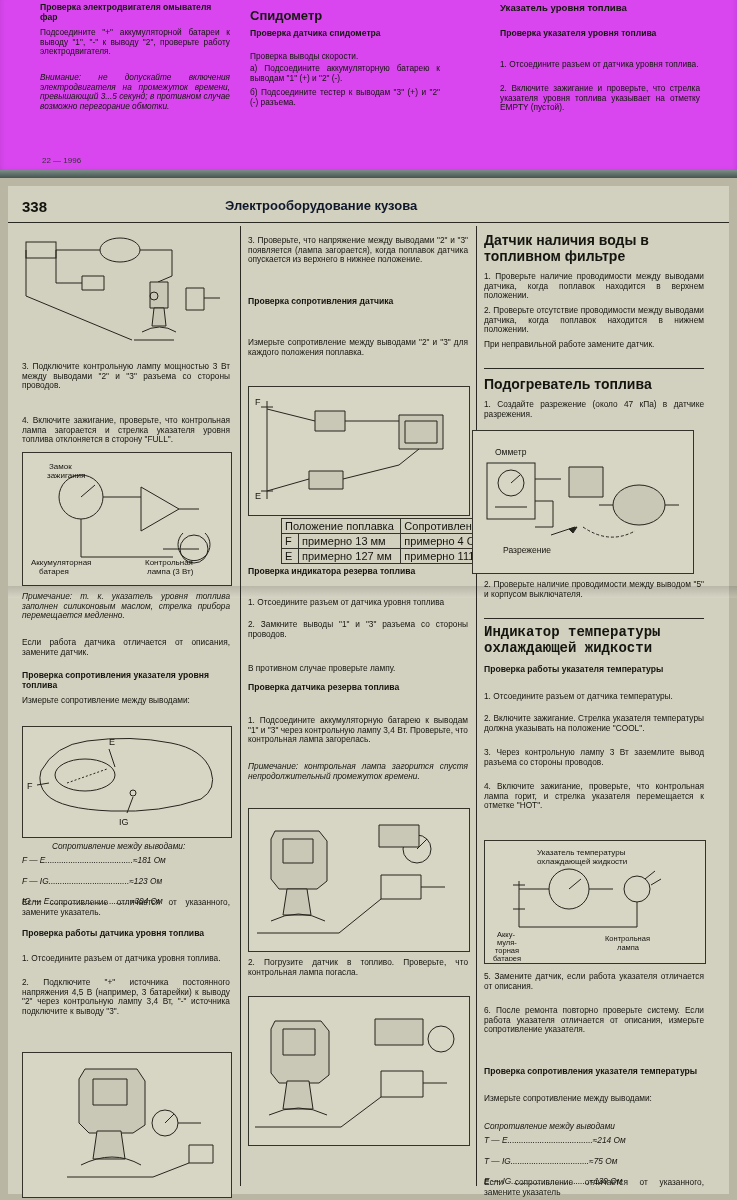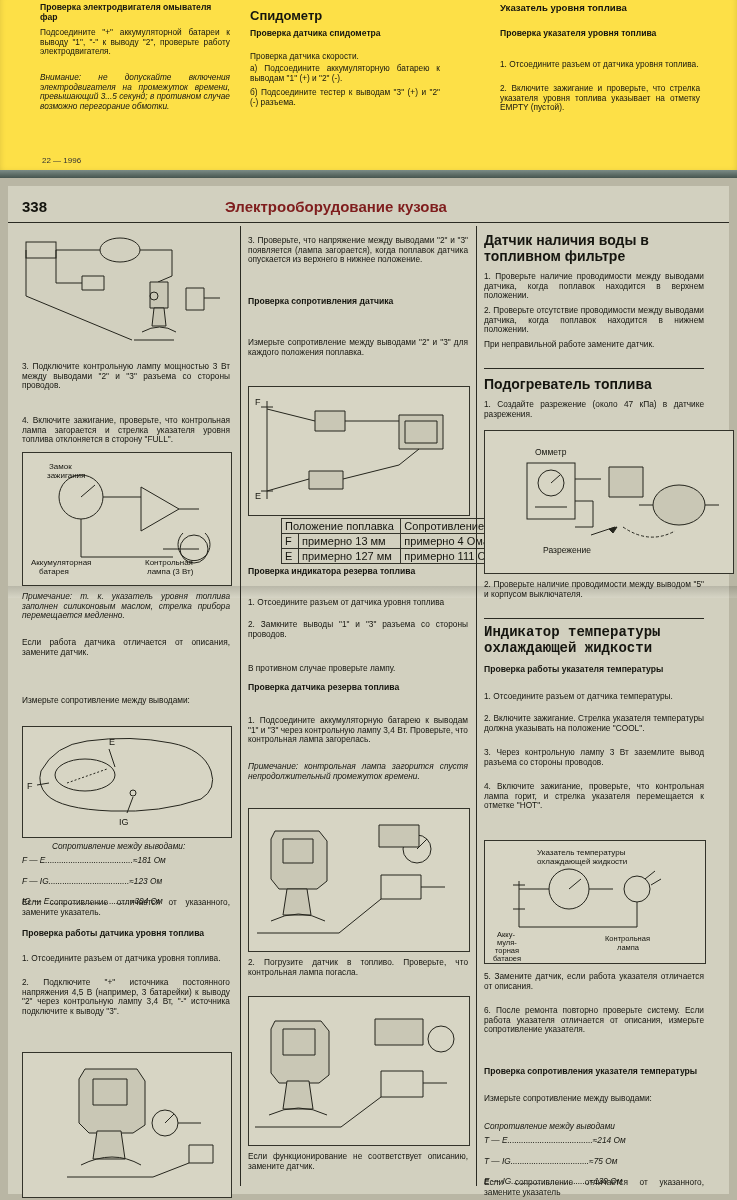--- a/index.html
+++ b/index.html
@@ -4,21 +4,21 @@
 <style>
   html,body{margin:0;padding:0;background:#6f7368;}
   body{font-family:"Liberation Sans", sans-serif;}
   #page{
     position:relative;width:737px;height:1200px;overflow:hidden;
     background:#b9b6a4;
   }
   
   .top-strip{
     position:absolute;left:0;top:0;width:737px;height:178px;
-    background:#fde047;
+    background:#d946ef;
     box-shadow:inset 0 -6px 10px -4px rgba(0,0,0,.35);
   }
   .top-strip:after{
     content:"";position:absolute;left:0;bottom:0;width:737px;height:8px;
     background:linear-gradient(to bottom,#7c8c86,#46554f);
   }
   .paper{
     position:absolute;left:8px;top:186px;width:721px;height:1008px;
     background:#d2d0bf;
   }
@@ -30,21 +30,21 @@
   
   .t{position:absolute;color:#15150f;}
   .just{text-align:justify;}
   .hdr{font-weight:bold;}
   .it{font-style:italic;}
   .sm{font-size:8.3px;line-height:9.6px;}
   .sm2{font-size:8.6px;line-height:10px;}
   .col-sep{position:absolute;background:#2a2a22;width:1px;}
   .rule{position:absolute;background:#2a2a22;height:1px;}
   .page-title{
-    position:absolute;font-weight:bold;font-size:15px;color:#7f1d1d;
+    position:absolute;font-weight:bold;font-size:13px;color:#0f172a;
   }
   .page-num{position:absolute;font-weight:bold;font-size:15px;color:#12120c;}
   .foot{position:absolute;font-size:8px;color:#333;}
   
   .fig{position:absolute;border:1px solid #33332a;background:#d7d5c4;}
   .figplain{position:absolute;background:transparent;}
   svg{display:block;}
   .tbl{position:absolute;border-collapse:collapse;font-size:11px;margin-left:33px;}
   .tbl td{border:1px solid #33332a;padding:1px 3px;color:#15150f;}
   .dots{letter-spacing:0px;}
@@ -55,21 +55,21 @@
 
 <div id="page">
 
   <div class="top-strip">
     <div class="t hdr sm2" style="left:40px;top:2px;width:190px;">Проверка электродвигателя омывателя фар</div>
     <div class="t sm just" style="left:40px;top:28px;width:190px;">Подсоедините "+" аккумуляторной батареи к выводу "1", "-" к выводу "2", проверьте работу электродвигателя.</div>
     <div class="t sm it just" style="left:40px;top:73px;width:190px;">Внимание: не допускайте включения электродвигателя на промежуток времени, превышающий 3...5 секунд; в противном случае возможно перегорание обмотки.</div>
 
     <div class="t hdr" style="left:250px;top:8px;font-size:13px;">Спидометр</div>
     <div class="t hdr sm2" style="left:250px;top:28px;width:190px;">Проверка датчика спидометра</div>
-    <div class="t sm" style="left:250px;top:52px;width:190px;">Проверка датчика скорости.</div>
+    <div class="t sm" style="left:250px;top:52px;width:190px;">Проверка выводы скорости.</div>
     <div class="t sm just" style="left:250px;top:64px;width:190px;">а)   Подсоедините   аккумуляторную батарею к выводам "1" (+) и "2" (-).</div>
     <div class="t sm just" style="left:250px;top:88px;width:190px;">б) Подсоедините тестер к выводам "3" (+) и "2" (-) разъема.</div>
 
     <div class="t hdr sm2" style="left:500px;top:2px;width:200px;font-size:9.6px;line-height:11px;">Указатель уровня топлива</div>
     <div class="t hdr sm2" style="left:500px;top:28px;width:200px;">Проверка указателя уровня топлива</div>
     <div class="t sm just" style="left:500px;top:60px;width:200px;">1.   Отсоедините   разъем   от   датчика уровня топлива.</div>
     <div class="t sm just" style="left:500px;top:84px;width:200px;">2. Включите зажигание и проверьте, что стрелка указателя уровня топлива указывает на отметку EMPTY (пустой).</div>
 
     <div class="foot" style="left:42px;top:156px;">22 — 1996</div>
   </div>
@@ -131,20 +131,21 @@
       <text x="8" y="112" font-size="8" font-family="Liberation Sans" fill="#15150f">Аккумуляторная</text>
       <text x="16" y="121" font-size="8" font-family="Liberation Sans" fill="#15150f">батарея</text>
       <text x="122" y="112" font-size="8" font-family="Liberation Sans" fill="#15150f">Контрольная</text>
       <text x="124" y="121" font-size="8" font-family="Liberation Sans" fill="#15150f">лампа (3 Вт)</text>
     </svg>
   </div>
 
   <div class="t sm it just" style="left:22px;top:592px;width:208px;">Примечание: т. к. указатель уровня топлива  заполнен  силиконовым маслом, стрелка прибора перемещается медленно.</div>
   <div class="t sm just" style="left:22px;top:638px;width:208px;">Если работа датчика отличается от описания, замените датчик.</div>
 
+  <div class="t hdr sm2" style="left:22px;top:670px;width:208px;">Проверка сопротивления указателя уровня топлива</div>
   <div class="t sm just" style="left:22px;top:696px;width:208px;">Измерьте сопротивление между выводами:</div>
 
   <div class="fig" style="left:22px;top:726px;width:208px;height:110px;">
     <svg width="206" height="108" viewBox="0 0 206 108">
       <g stroke="#25251d" fill="none" stroke-width="1">
         <path d="M18 44 q14 -26 46 -30 q44 -6 84 2 q32 6 40 28 q6 18 -10 28 q-40 14 -90 12 q-50 -2 -64 -16 q-10 -10 -6 -24 z"></path>
         <ellipse cx="62" cy="48" rx="30" ry="16"></ellipse>
         <path d="M44 56 l40 -14" stroke-dasharray="2,2"></path>
         <line x1="86" y1="22" x2="92" y2="40"></line>
         <line x1="14" y1="58" x2="26" y2="56"></line>
@@ -273,32 +274,31 @@
         <path d="M20 118 q30 -14 58 0"></path>
         <path d="M6 130 l86 0"></path>
         <path d="M126 22 l48 0 l0 26 l-48 0 z" fill="#c9c7b5"></path>
         <path d="M132 74 l42 0 l0 26 l-42 0 z"></path>
         <circle cx="192" cy="42" r="13"></circle>
         <line x1="174" y1="86" x2="198" y2="86"></line>
         <line x1="92" y1="130" x2="132" y2="100"></line>
       </g>
     </svg>
   </div>
-  <div class="t sm just" style="left:248px;top:1152px;width:220px;">Если   функционирование   не   соответствует описанию, замените датчик.</div>
 
   <div class="t hdr" style="left:484px;top:232px;width:220px;font-size:14px;line-height:16px;">Датчик наличия воды в топливном фильтре</div>
   <div class="t sm just" style="left:484px;top:272px;width:220px;">1.   Проверьте   наличие   проводимости между выводами датчика, когда поплавок находится в верхнем положении.</div>
   <div class="t sm just" style="left:484px;top:306px;width:220px;">2. Проверьте отсутствие проводимости между выводами датчика, когда поплавок находится в нижнем положении.</div>
   <div class="t sm just" style="left:484px;top:340px;width:220px;">При неправильной работе замените датчик.</div>
   <div class="rule" style="left:484px;top:368px;width:220px;"></div>
 
   <div class="t hdr" style="left:484px;top:376px;width:220px;font-size:14px;">Подогреватель топлива</div>
   <div class="t sm just" style="left:484px;top:400px;width:220px;">1.   Создайте   разрежение   (около 47 кПа) в датчике разрежения.</div>
 
-  <div class="fig" style="left:484px;top:430px;width:220px;height:142px;padding-left:28px;">
+  <div class="fig" style="left:472px;top:430px;width:220px;height:142px;">
     <svg width="218" height="140" viewBox="0 0 218 140">
       <g stroke="#25251d" fill="none" stroke-width="1">
         <rect x="14" y="32" width="48" height="56"></rect>
         <circle cx="38" cy="52" r="13"></circle>
         <line x1="38" y1="52" x2="47" y2="44"></line>
         <line x1="22" y1="76" x2="54" y2="76"></line>
         <path d="M62 48 l26 0"></path>
         <path d="M62 70 l18 0 l0 26 l-18 0"></path>
         <path d="M96 36 l34 0 l0 30 l-34 0 z" fill="#c9c7b5"></path>
         <ellipse cx="166" cy="74" rx="26" ry="20" fill="#c9c7b5"></ellipse>

